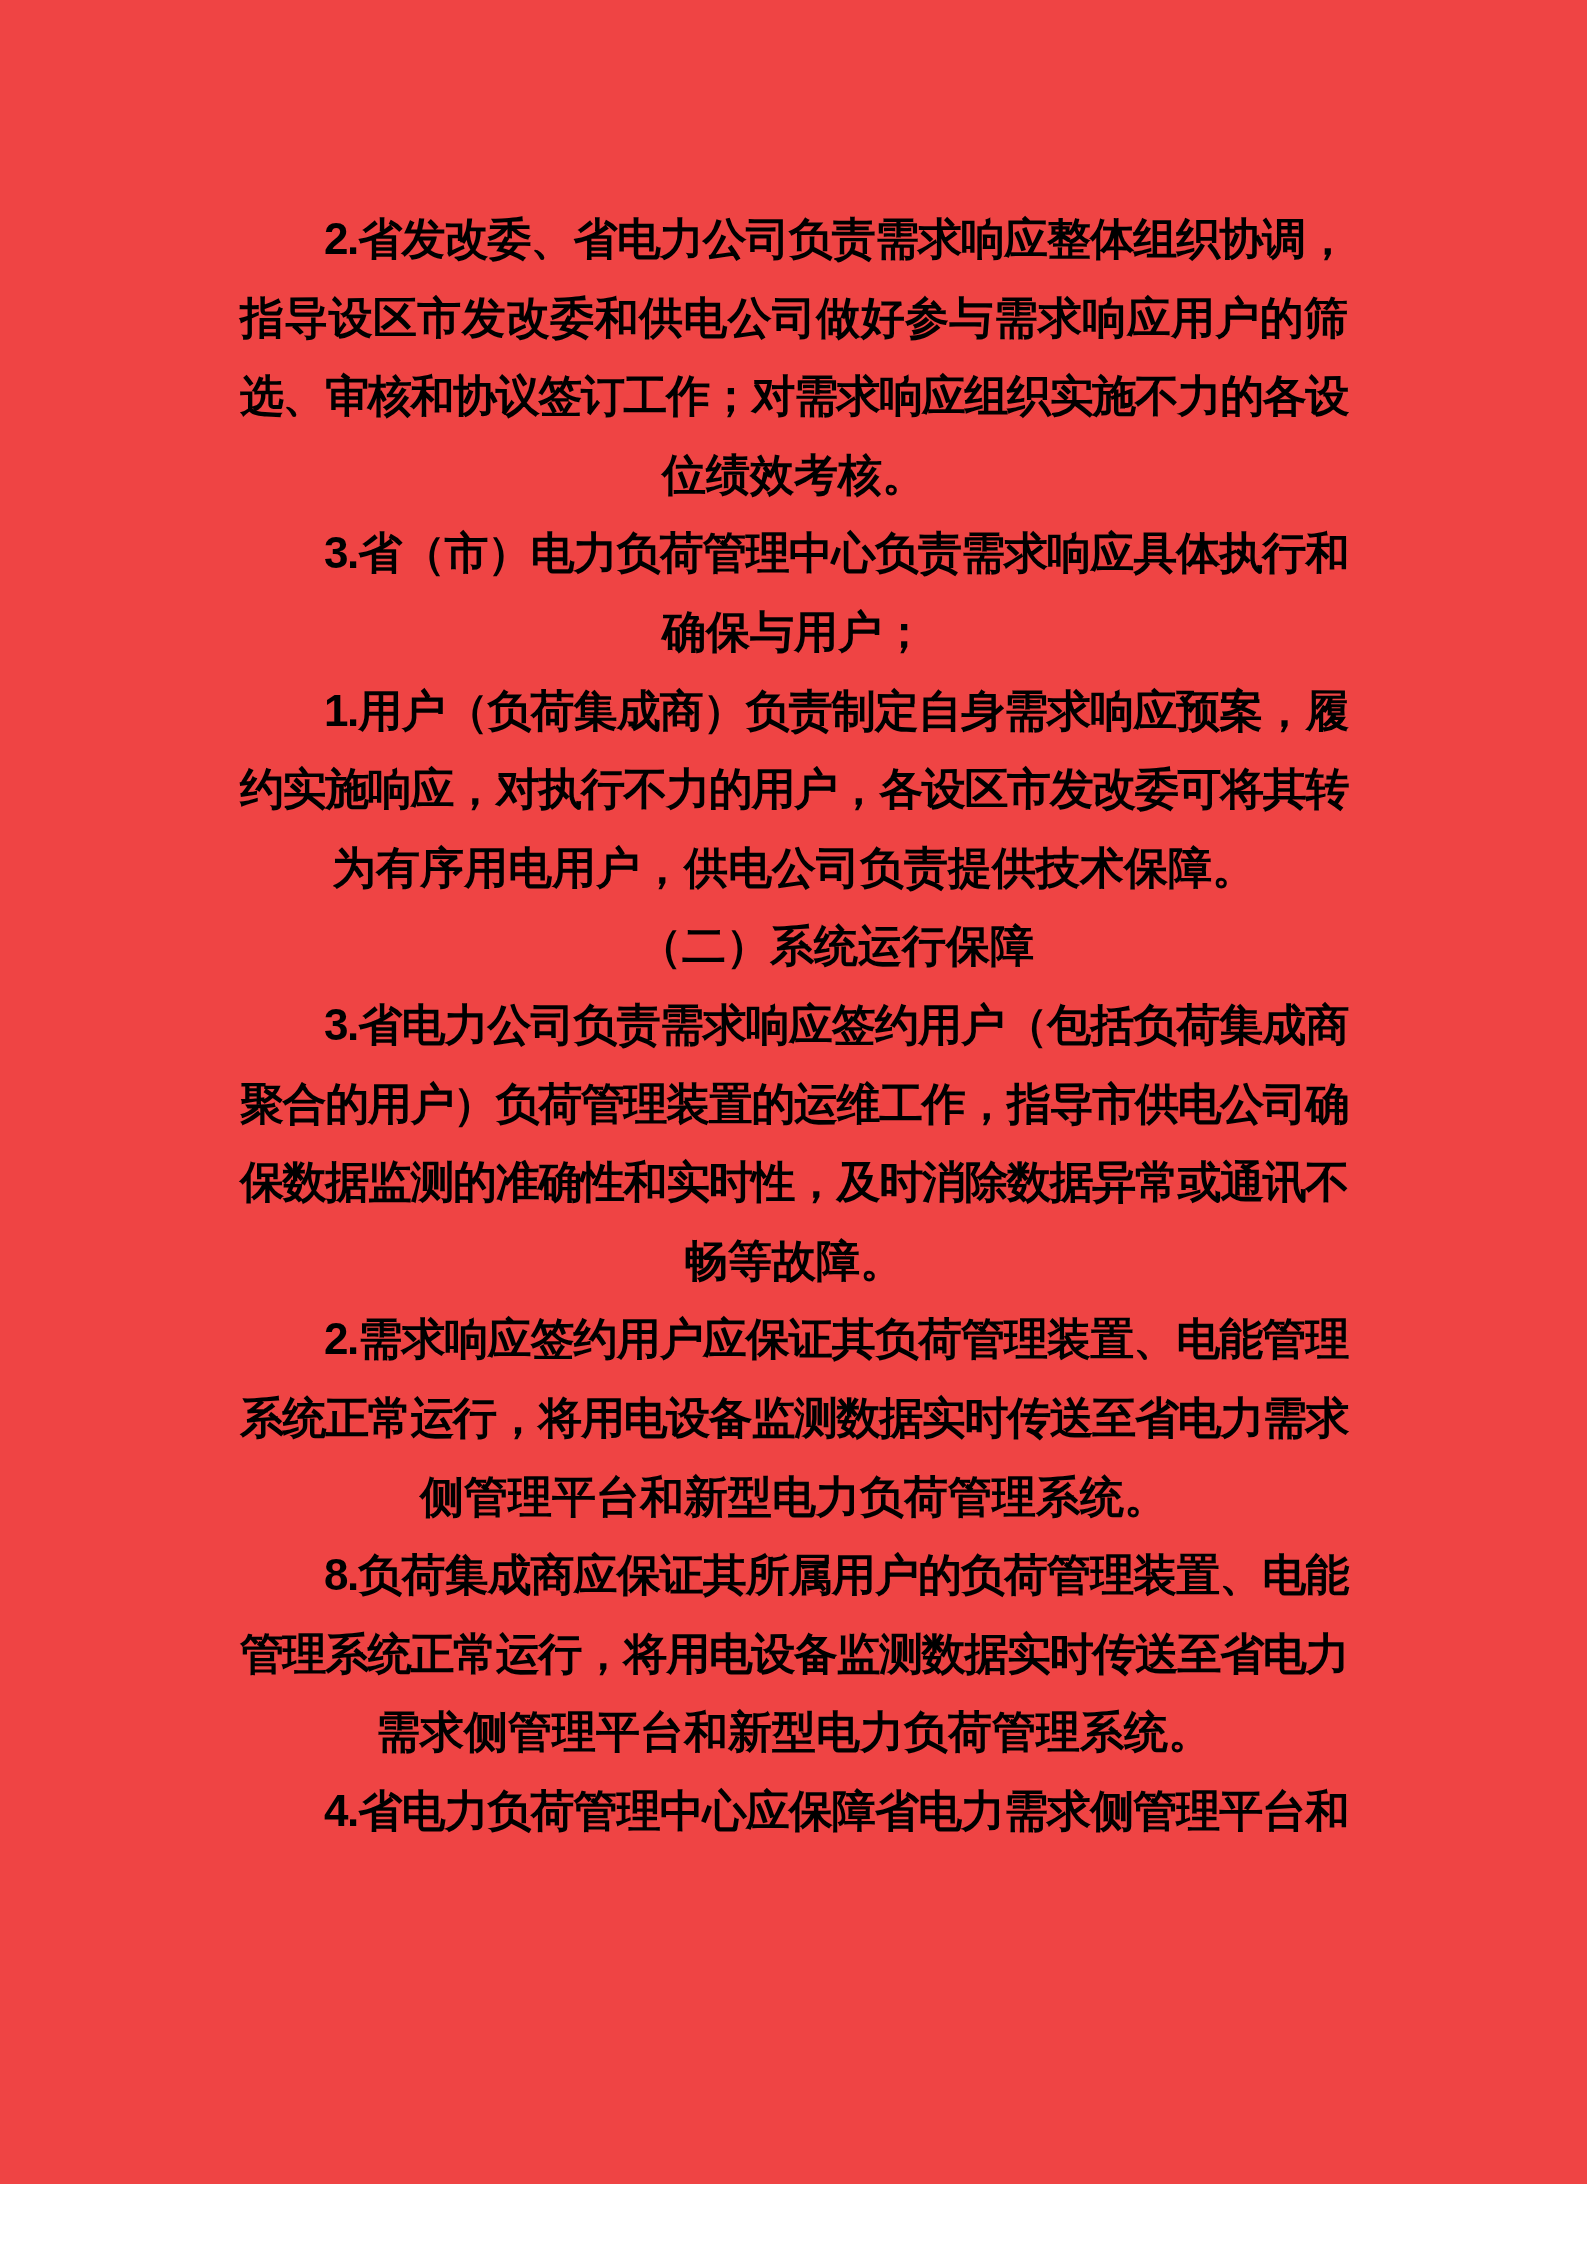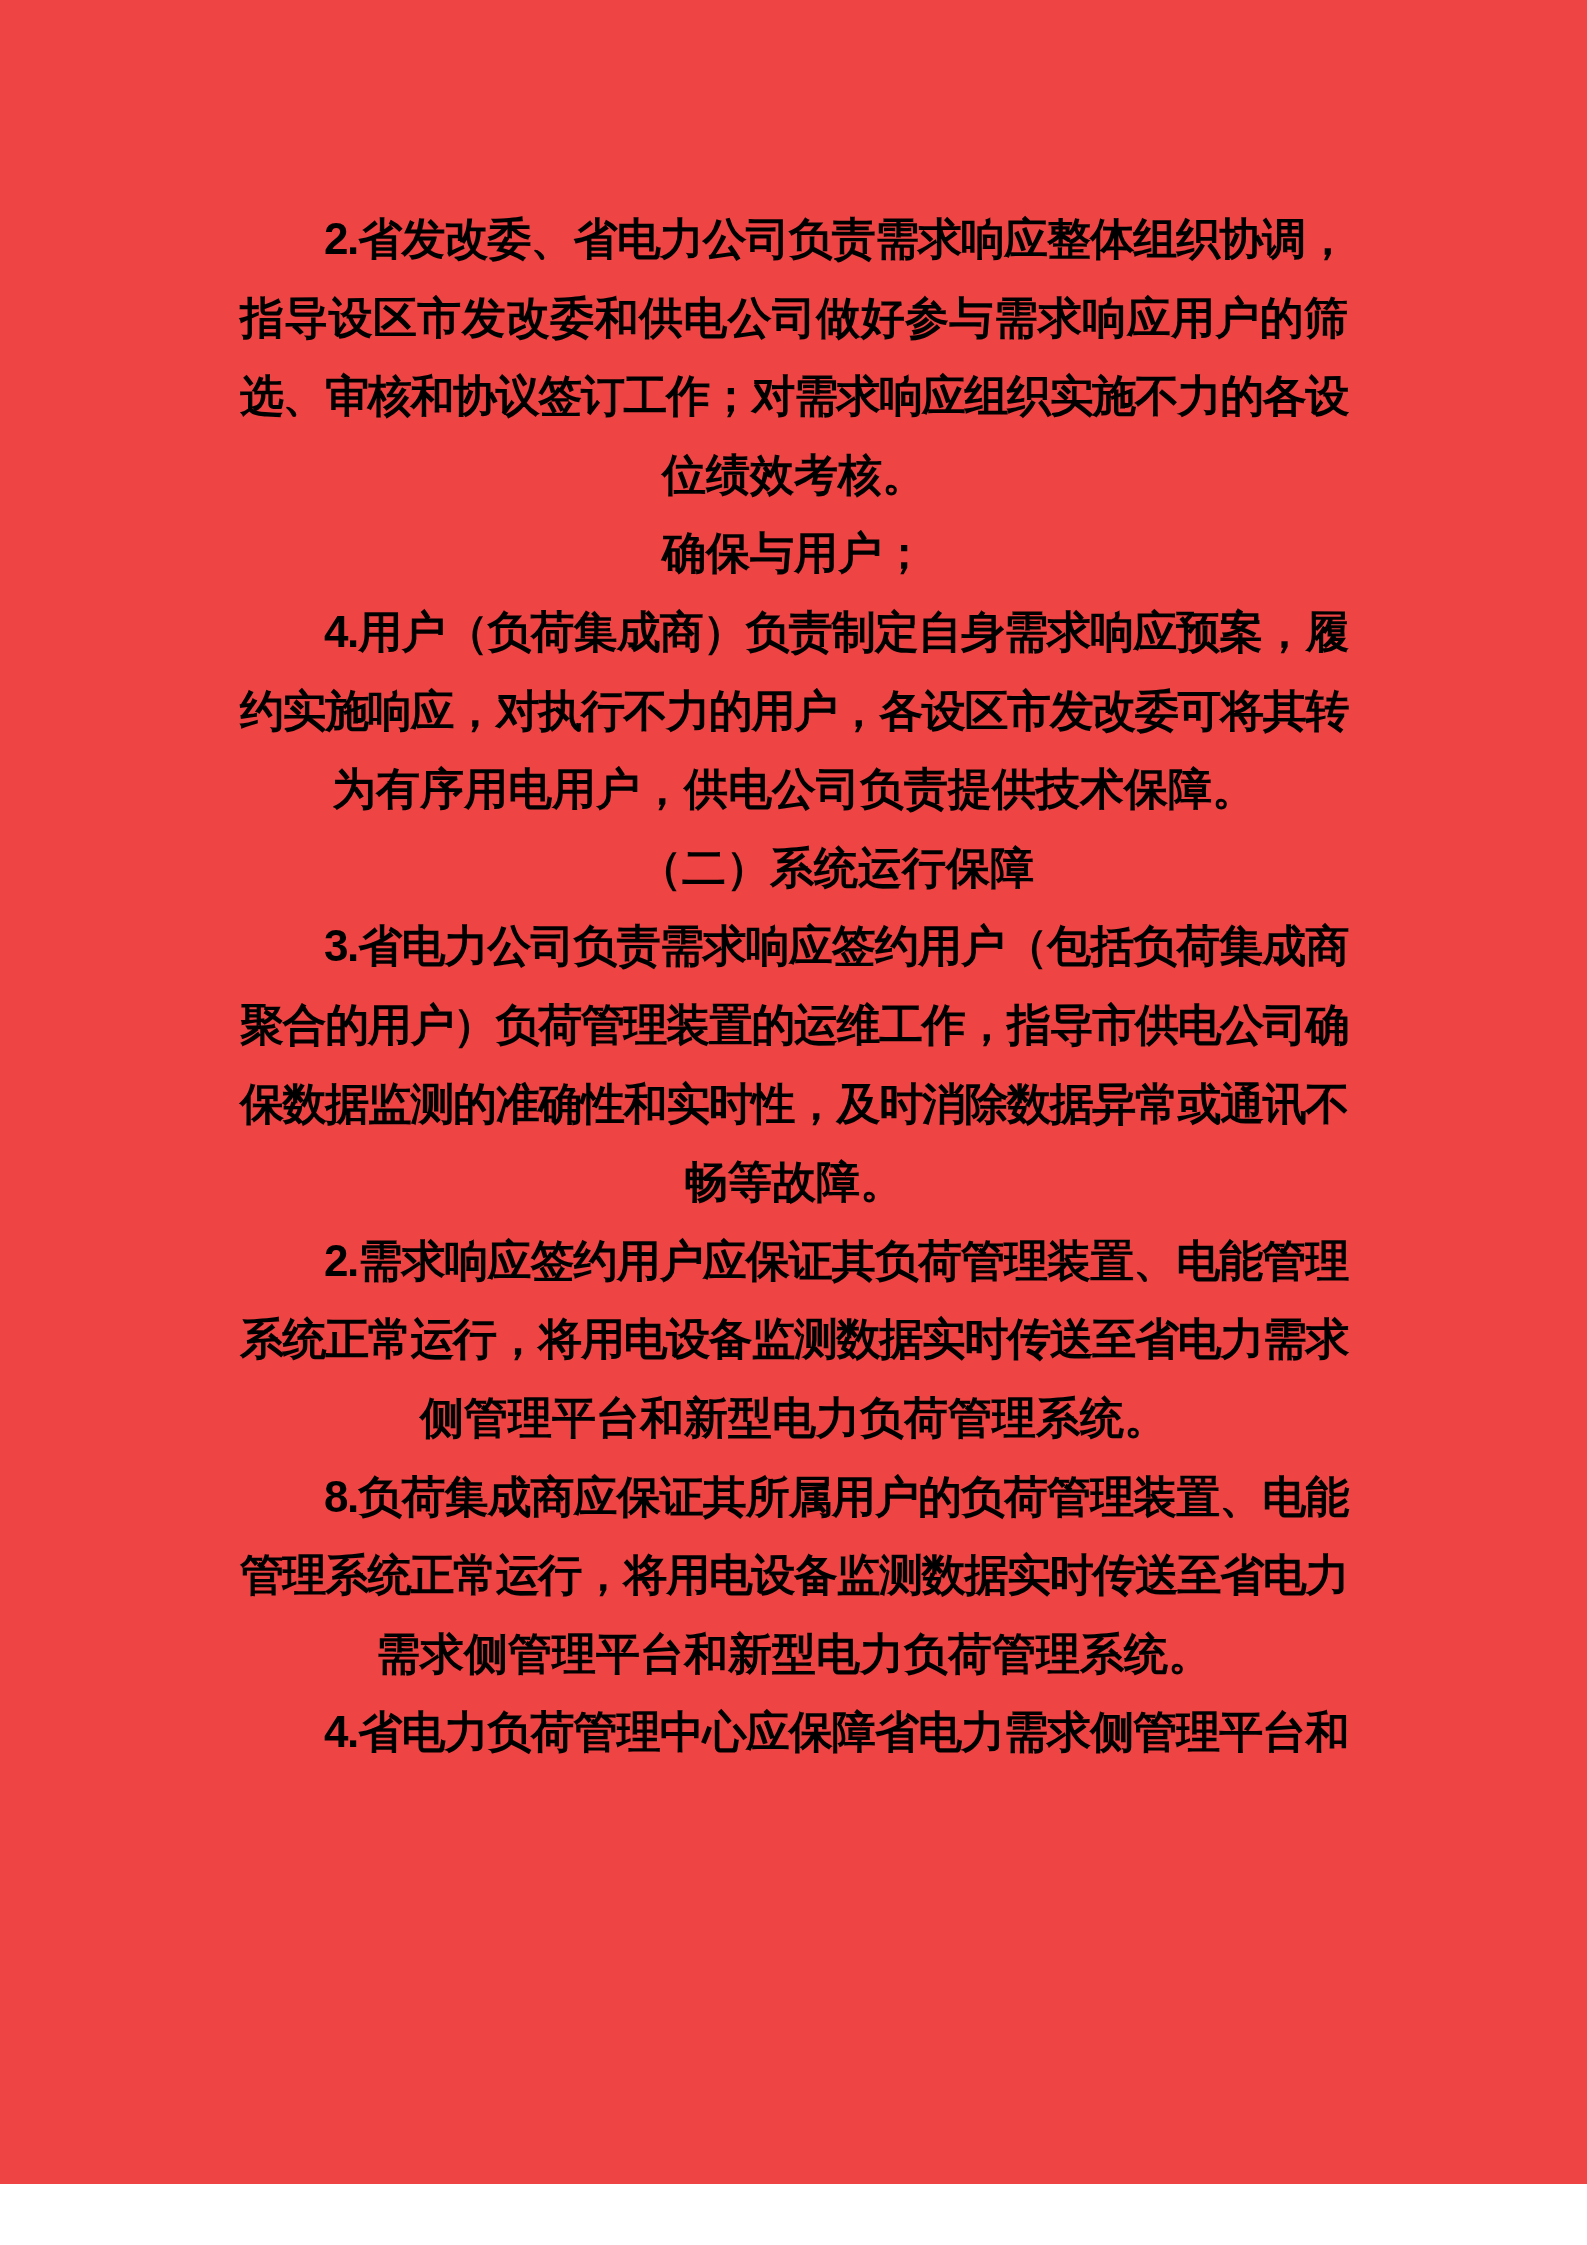--- a/index.html
+++ b/index.html
@@ -47,22 +47,23 @@
 </style>
 </head>
 <body>
 
 <div class="page">
   <div class="content">
     <div class="line indent justify tight">2.省发改委、省电力公司负责需求响应整体组织协调，</div>
     <div class="line justify">指导设区市发改委和供电公司做好参与需求响应用户的筛</div>
     <div class="line justify tight">选、审核和协议签订工作；对需求响应组织实施不力的各设</div>
     <div class="line">位绩效考核。</div>
+    <div class="line indent justify tight">3.省（市）电力负荷管理中心负责需求响应具体执行和</div>
     <div class="line">确保与用户；</div>
-    <div class="line indent justify tight">4.用户（负荷集成商）负责制定自身需求响应预案，履</div>
+    <div class="line indent justify tight">1.用户（负荷集成商）负责制定自身需求响应预案，履</div>
     <div class="line justify tight">约实施响应，对执行不力的用户，各设区市发改委可将其转</div>
     <div class="line">为有序用电用户，供电公司负责提供技术保障。</div>
     <div class="line indent">（二）系统运行保障</div>
     <div class="line indent justify tight">3.省电力公司负责需求响应签约用户（包括负荷集成商</div>
     <div class="line justify tight">聚合的用户）负荷管理装置的运维工作，指导市供电公司确</div>
     <div class="line justify tight">保数据监测的准确性和实时性，及时消除数据异常或通讯不</div>
     <div class="line">畅等故障。</div>
     <div class="line indent justify tight">2.需求响应签约用户应保证其负荷管理装置、电能管理</div>
     <div class="line justify tight">系统正常运行，将用电设备监测数据实时传送至省电力需求</div>
     <div class="line">侧管理平台和新型电力负荷管理系统。</div>

